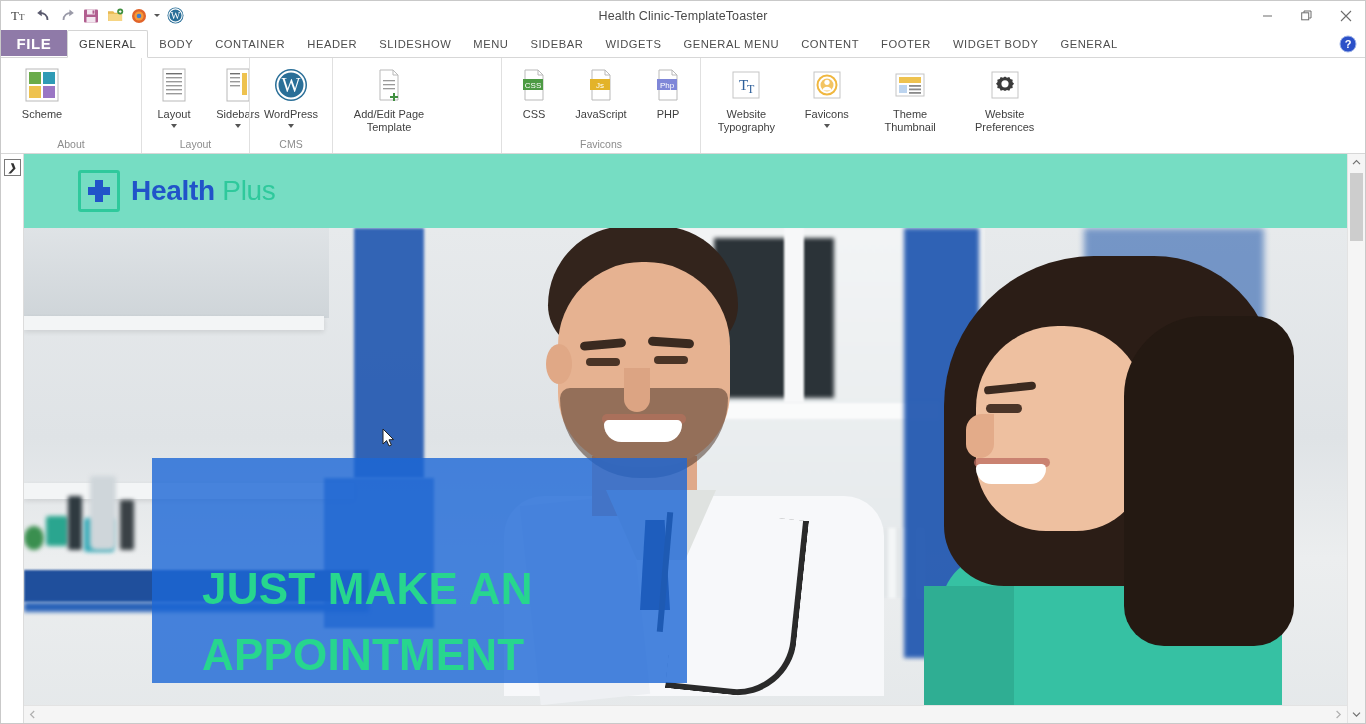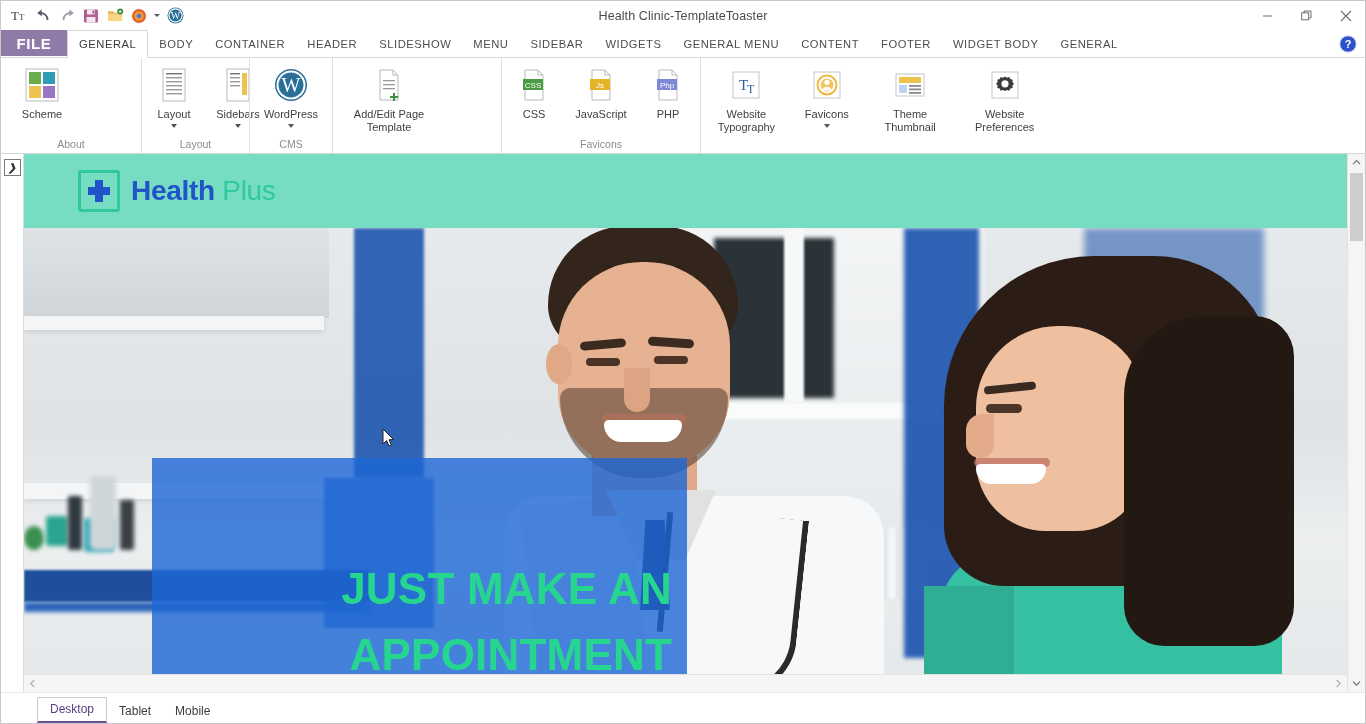--- a/index.html
+++ b/index.html
@@ -51,21 +51,21 @@
   .help-btn{position:absolute;right:8px;top:-23px;width:18px;height:18px;cursor:pointer;}
 
   
   .workspace{flex:1 1 auto;display:flex;position:relative;background:#f0f0f0;min-height:0;}
   .leftrail{width:22px;flex:0 0 22px;background:#fff;border-right:1px solid #dcdcdc;padding-top:3px;}
   .expander{width:15px;height:15px;margin:2px auto 0;border:1px solid #7a7a7a;background:#fff;
             display:flex;align-items:center;justify-content:center;cursor:pointer;}
   .expander i{font-size:10px;color:#333;line-height:1;font-weight:bold;}
 
   .preview-wrap{flex:1 1 auto;position:relative;display:flex;flex-direction:column;min-width:0;}
-  .canvas{flex:1 1 auto;position:relative;overflow:hidden;background:#8b5cf6;min-height:0;text-align:right;}
+  .canvas{flex:1 1 auto;position:relative;overflow:hidden;background:#8b5cf6;min-height:0;}
 
   
   .site-header{height:74px;background:#76ddc3;display:flex;align-items:center;position:relative;}
   .brand{display:flex;align-items:center;margin-left:54px;gap:11px;}
   .brand-mark{width:42px;height:42px;border:3px solid #2fc99c;border-radius:3px;position:relative;
               box-sizing:border-box;}
   .brand-mark:before,.brand-mark:after{content:"";position:absolute;background:#2153c9;}
   .brand-mark:before{left:50%;top:7px;bottom:7px;width:8px;transform:translateX(-50%);}
   .brand-mark:after{top:50%;left:7px;right:7px;height:8px;transform:translateY(-50%);}
   .brand-text{font-size:28px;font-weight:bold;letter-spacing:-.3px;}
@@ -591,19 +591,14 @@
         <div class="vthumb" style="height:68px"></div>
       </div>
       <div class="sb-arrow">
         <svg width="9" height="7" viewBox="0 0 9 7">
             <path d="M1 1.6 L4.5 5.2 L8 1.6" fill="none" stroke="#707070" stroke-width="1.2"></path>
           </svg>
       </div>
     </div>
   </div>
 
-  <div class="devicebar">
-    <div class="dev-tab active">Desktop</div>
-    <div class="dev-tab">Tablet</div>
-    <div class="dev-tab">Mobile</div>
-  </div>
 
 </div>
 
 </body></html>

